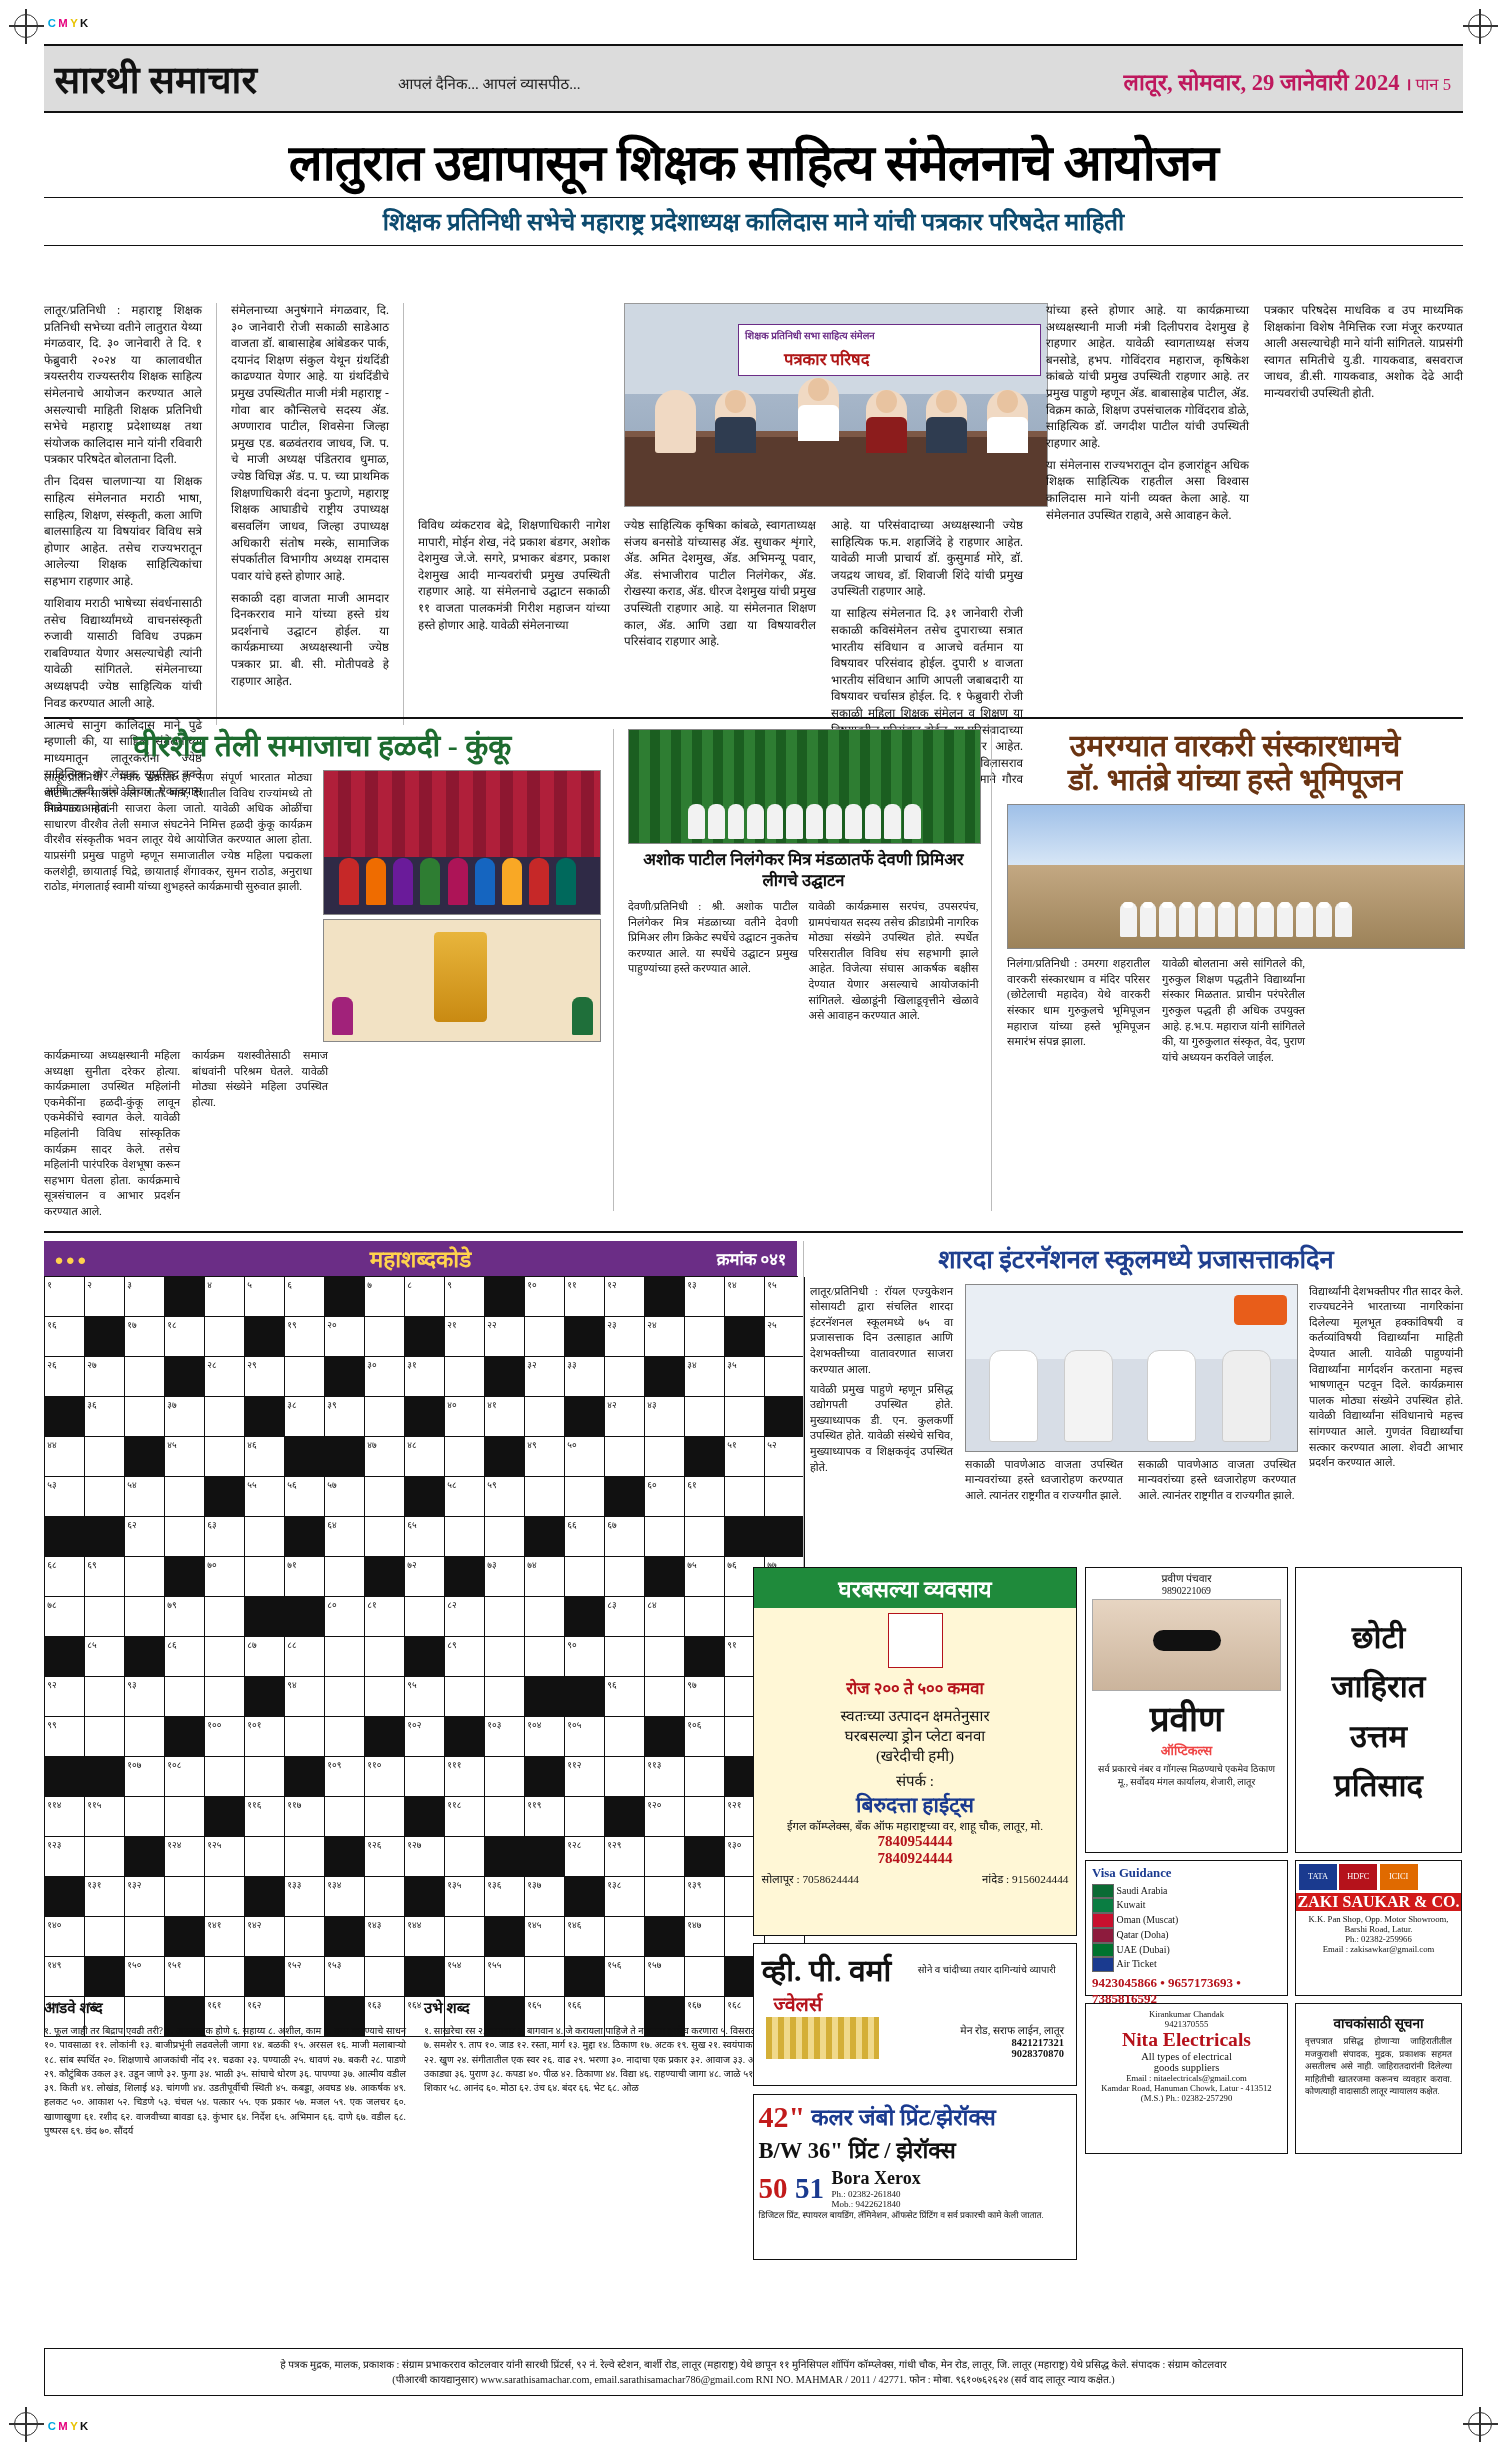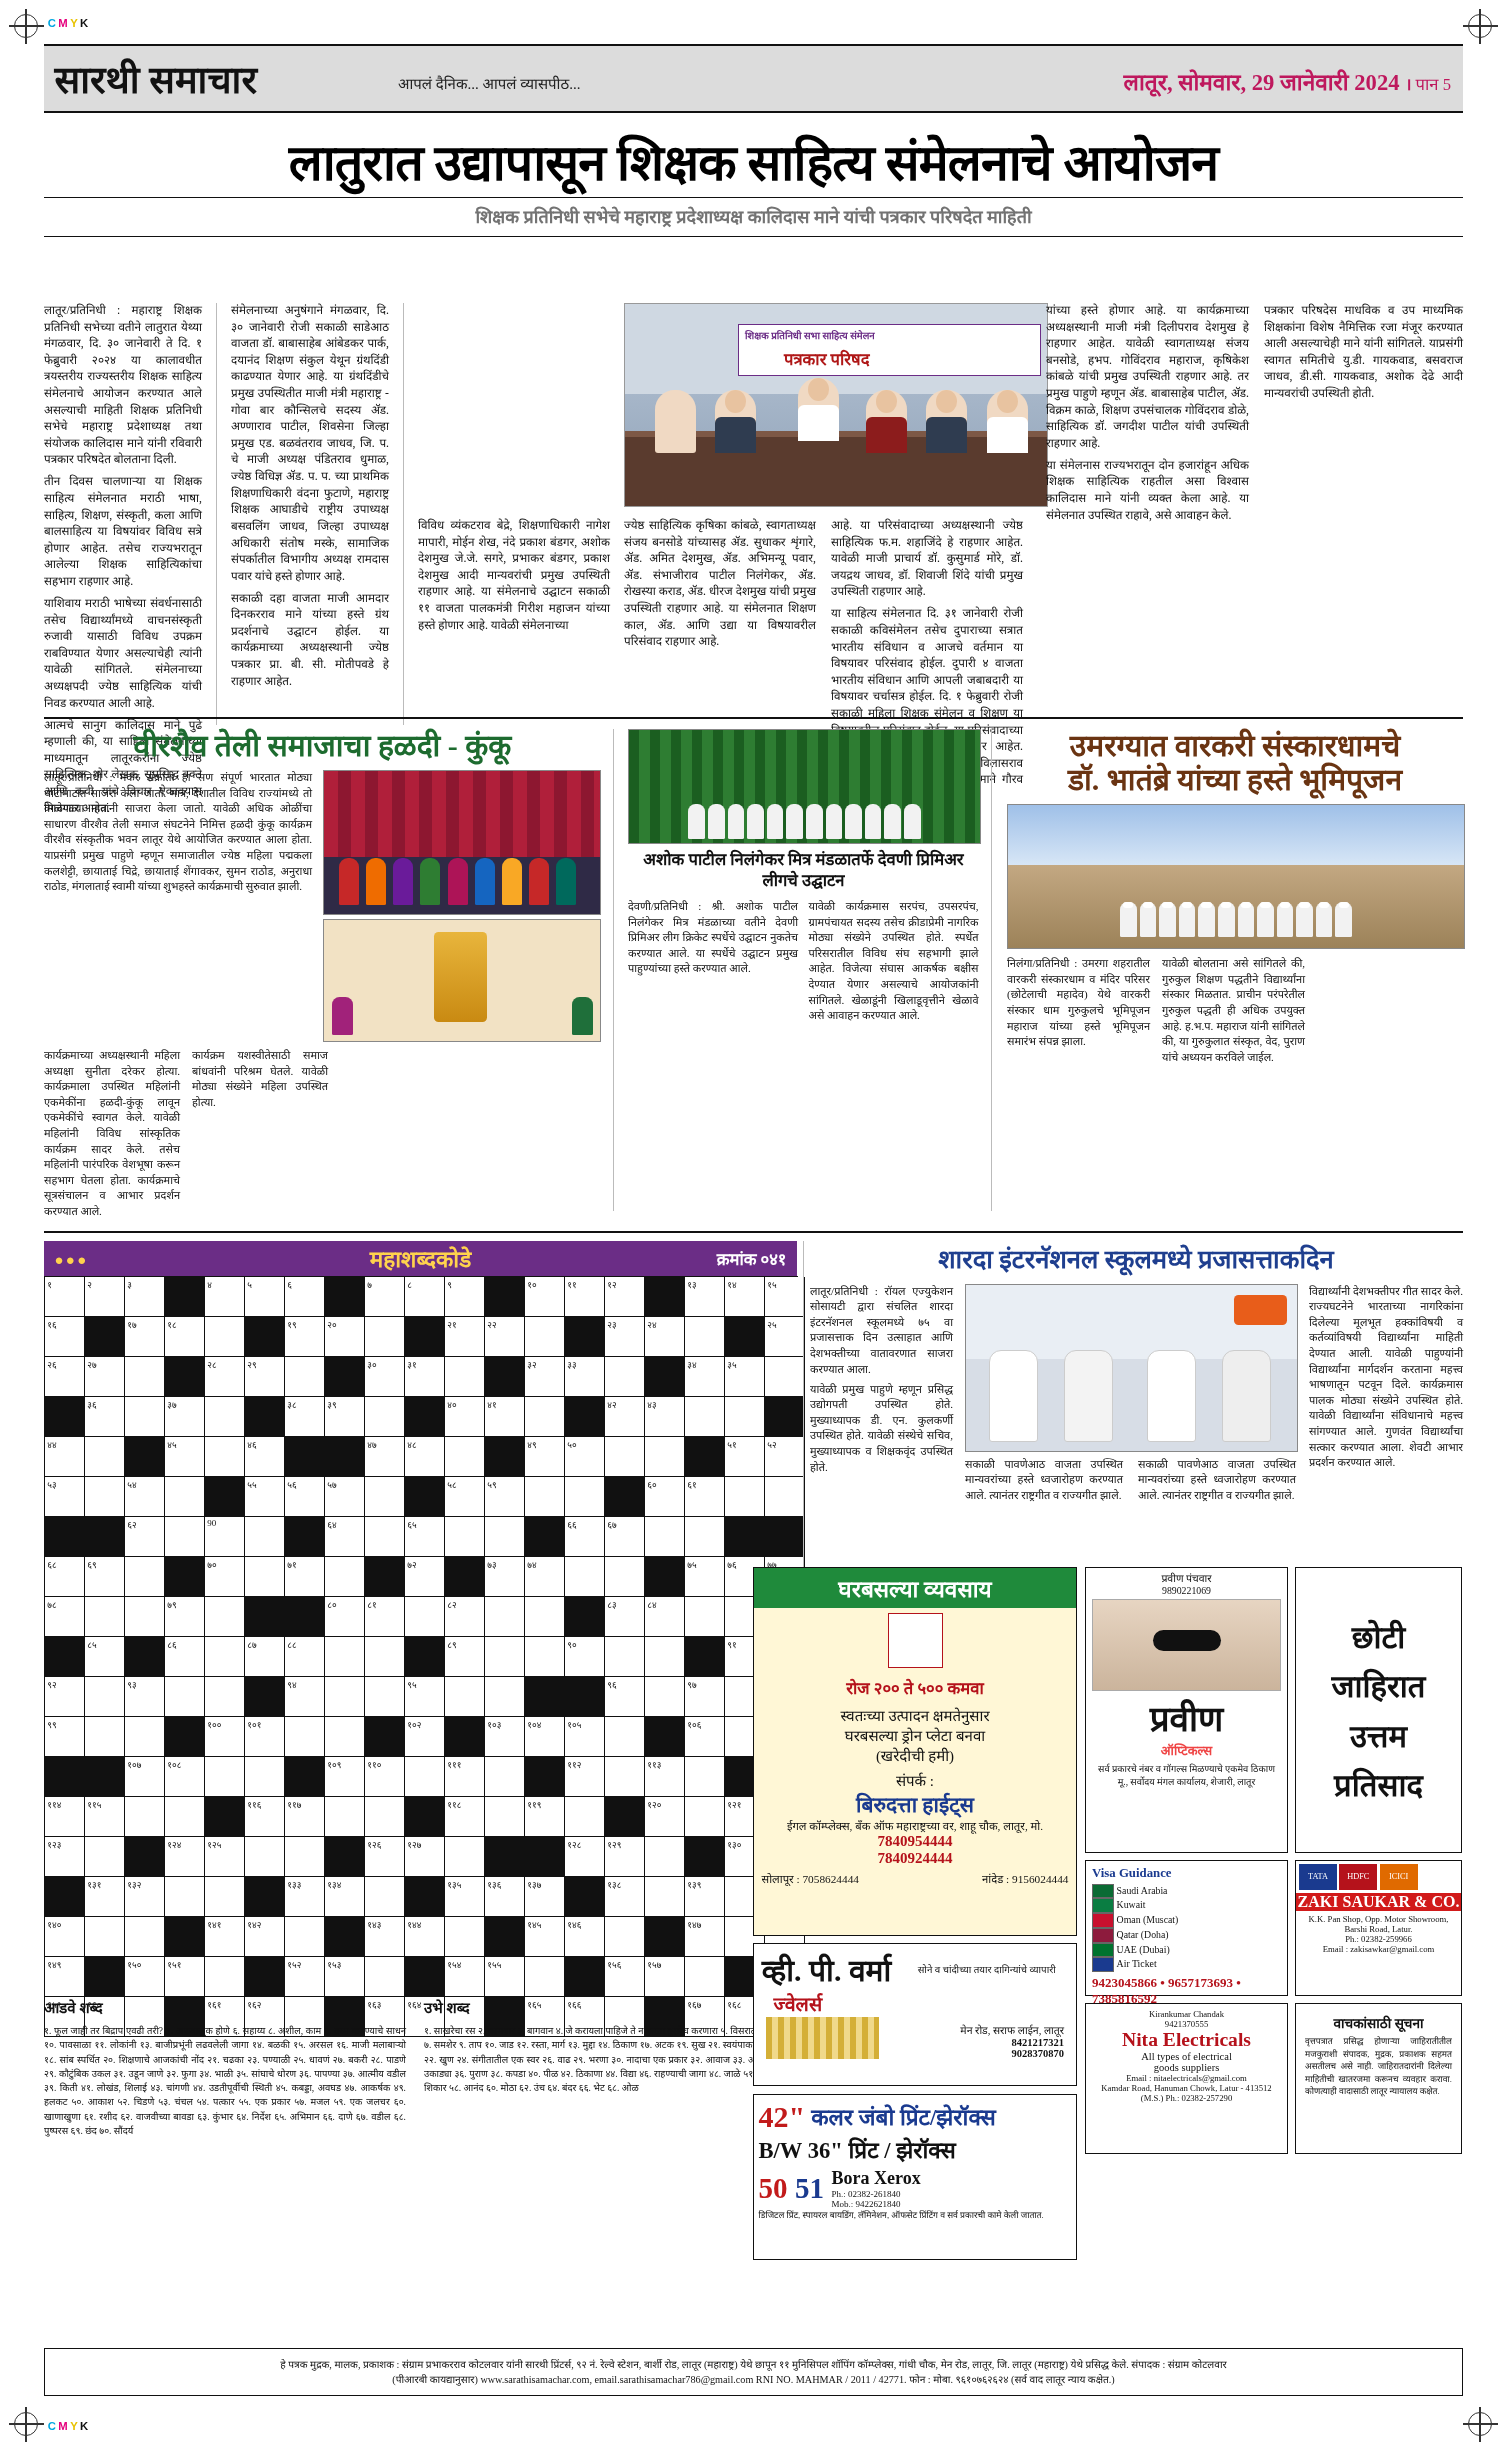--- a/index.html
+++ b/index.html
@@ -20,21 +20,21 @@
   .mh-title{position:absolute;left:10.5px;top:6px;font-size:38px;font-weight:bold;color:#111;font-family:"Liberation Serif",serif;}
   .mh-sub{position:absolute;left:354px;top:27px;font-size:15px;color:#222;}
   .mh-right{position:absolute;right:12px;top:19.6px;font-size:22.6px;font-weight:bold;color:#be185d;}
   .mh-right .page-no{font-size:16.6px;font-weight:normal;}
 
   
   .hr{position:absolute;background:#111;}
 
   
   .headline{position:absolute;left:44px;top:127px;width:1419px;text-align:center;font-size:50px;font-weight:bold;letter-spacing:-0.8px;color:#000;}
-  .subhead{position:absolute;left:44px;top:197px;width:1419px;text-align:center;font-size:18px;font-weight:bold;color:#737373;border-top:1.5px solid #111;border-bottom:1.5px solid #111;padding:6px 0 7.5px;}
+  .subhead{position:absolute;left:44px;top:197px;width:1419px;text-align:center;font-size:24px;font-weight:bold;color:#0c4a6e;border-top:1.5px solid #111;border-bottom:1.5px solid #111;padding:6px 0 7.5px;}
 
   
   .lead-cols{position:absolute;left:44px;top:303px;width:1419px;height:422px;}
   .col{position:absolute;top:0;font-size:11.7px;line-height:1.42;text-align:justify;color:#111;}
   .col p{margin:0 0 5.3px;}
   .vr{position:absolute;width:0.8px;background:#bbb;top:0;height:100%;}
 
   
   .lead-photo{position:absolute;left:580px;top:0;width:422px;height:202px;background:linear-gradient(#b9c6d6,#8fa2b8);border:0.8px solid #999;overflow:hidden;}
   .lp-wall{position:absolute;left:0;top:0;right:0;height:90px;background:#cfd8e2;}
@@ -595,21 +595,21 @@
         </div>
         <div class="cell"></div>
         <div class="cell"></div>
         <div class="cell blk"></div>
         <div class="cell blk"></div>
         <div class="cell">
           <span>६२</span>
         </div>
         <div class="cell"></div>
         <div class="cell">
-          <span>90</span>
+          <span>६३</span>
         </div>
         <div class="cell"></div>
         <div class="cell blk"></div>
         <div class="cell">
           <span>६४</span>
         </div>
         <div class="cell"></div>
         <div class="cell">
           <span>६५</span>
         </div>

